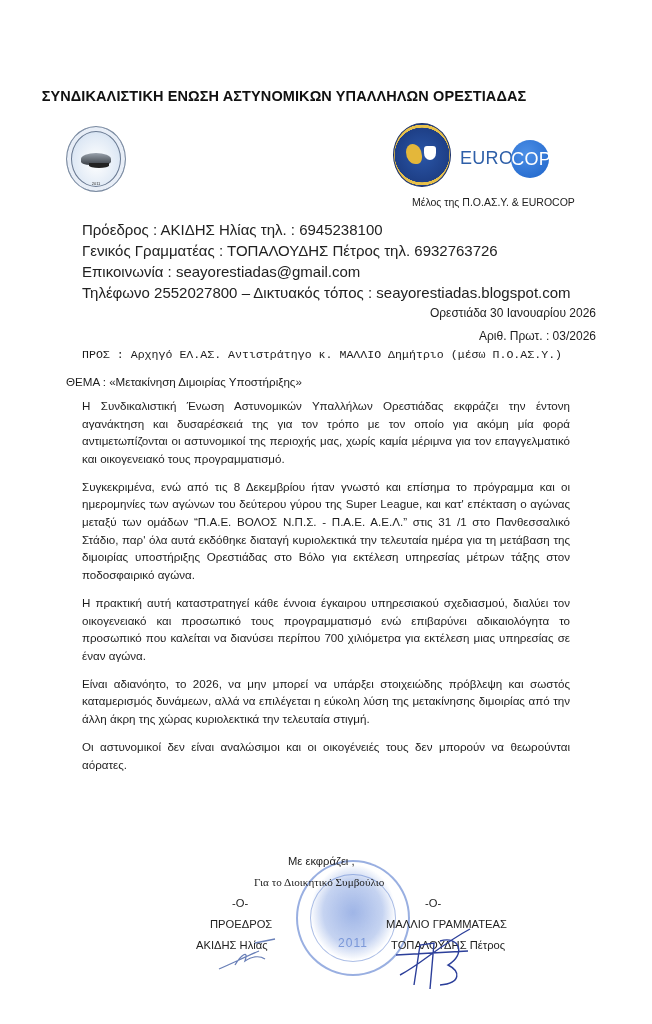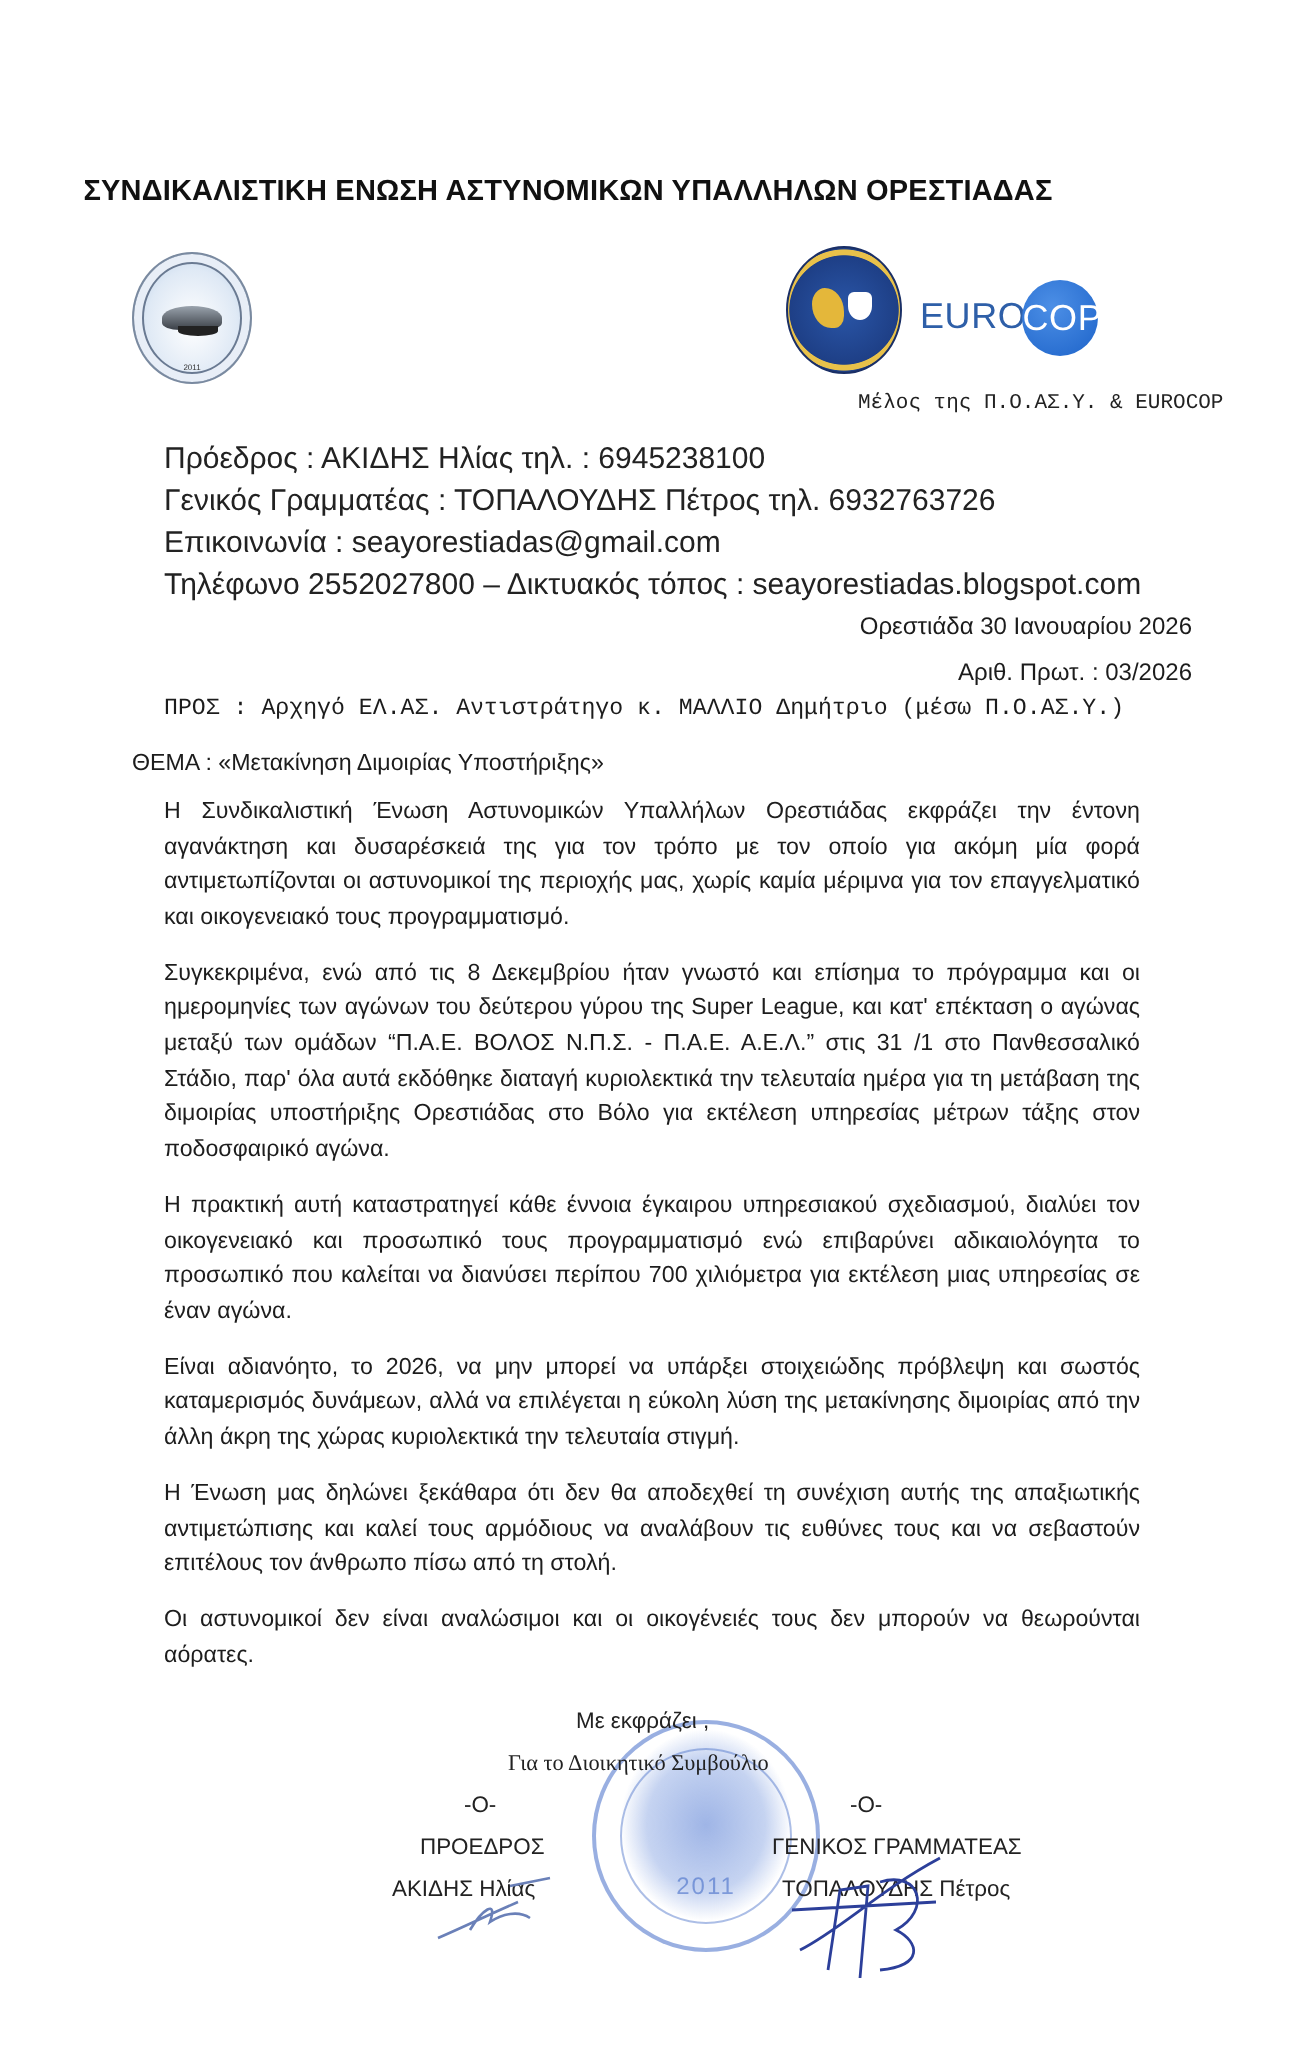--- a/index.html
+++ b/index.html
@@ -46,21 +46,21 @@
   }
   .eurocop {
     left: 460px; top: 140px; font-size: 18px; color: #2e5fa8; letter-spacing: 0.3px;
   }
   .eurocop .circ {
     display: inline-block; width: 38px; height: 38px; border-radius: 50%;
     background: radial-gradient(circle at 40% 35%, #4c8fe6, #1d63c9);
     color: #ffffff; text-align: center; line-height: 38px; font-size: 18px;
     vertical-align: middle; margin-left: -2px;
   }
-  .member { left: 429px; top: 196px; font-size: 10.5px; color: #222; font-family: Liberation Mono, monospace; }
+  .member { left: 412px; top: 196px; font-size: 10.5px; color: #222; }
   .contact { left: 82px; top: 219px; font-size: 15px; line-height: 21px; color: #222; }
   .date { right: 56px; top: 302px; font-size: 12px; text-align: right; line-height: 23px; }
   .pros { left: 82px; top: 348px; font-size: 11.6px; font-family: Liberation Mono, monospace; }
   .thema { left: 66px; top: 375px; font-size: 11.6px; }
   .body-text {
     left: 82px; width: 488px; top: 397px; font-size: 11.6px; line-height: 17.6px;
     text-align: justify; color: #1d1d1d;
   }
   .body-text p { margin: 0 0 10.5px 0; }
   .sign { left: 180px; top: 855px; width: 360px; font-size: 11.2px; color: #222; }
@@ -116,36 +116,35 @@
 </div>
 
 <div class="abs pros">ΠΡΟΣ :  Αρχηγό ΕΛ.ΑΣ. Αντιστράτηγο κ. ΜΑΛΛΙΟ Δημήτριο (μέσω Π.Ο.ΑΣ.Υ.)</div>
 <div class="abs thema">ΘΕΜΑ : «Μετακίνηση Διμοιρίας Υποστήριξης»</div>
 
 <div class="abs body-text">
   <p>Η Συνδικαλιστική Ένωση Αστυνομικών Υπαλλήλων Ορεστιάδας εκφράζει την έντονη αγανάκτηση και δυσαρέσκειά της για τον τρόπο με τον οποίο για ακόμη μία φορά αντιμετωπίζονται οι αστυνομικοί της περιοχής μας, χωρίς καμία μέριμνα για τον επαγγελματικό και οικογενειακό τους προγραμματισμό.</p>
   <p>Συγκεκριμένα, ενώ από τις 8 Δεκεμβρίου ήταν γνωστό και επίσημα το πρόγραμμα και οι ημερομηνίες των αγώνων του δεύτερου γύρου της Super League, και κατ' επέκταση ο αγώνας μεταξύ των ομάδων  “Π.Α.Ε. ΒΟΛΟΣ Ν.Π.Σ. - Π.Α.Ε. Α.Ε.Λ.” στις 31 /1  στο Πανθεσσαλικό Στάδιο, παρ' όλα αυτά εκδόθηκε διαταγή κυριολεκτικά την τελευταία ημέρα για τη μετάβαση της διμοιρίας υποστήριξης Ορεστιάδας στο Βόλο για εκτέλεση υπηρεσίας μέτρων τάξης στον ποδοσφαιρικό αγώνα.</p>
   <p>Η πρακτική αυτή καταστρατηγεί κάθε έννοια έγκαιρου υπηρεσιακού σχεδιασμού, διαλύει τον οικογενειακό και προσωπικό τους προγραμματισμό ενώ επιβαρύνει αδικαιολόγητα το προσωπικό που καλείται να διανύσει περίπου 700 χιλιόμετρα για εκτέλεση μιας υπηρεσίας σε έναν αγώνα.</p>
   <p>Είναι αδιανόητο, το 2026, να μην μπορεί να υπάρξει στοιχειώδης πρόβλεψη και σωστός καταμερισμός δυνάμεων, αλλά να επιλέγεται η εύκολη λύση της μετακίνησης διμοιρίας από την άλλη άκρη της χώρας κυριολεκτικά την τελευταία στιγμή.</p>
-  <p>Η Ένωση μας δηλώνει ξεκάθαρα ότι δεν θα αποδεχθεί τη συνέχιση αυτής της απαξιωτικής αντιμετώπισης και καλεί τους αρμόδιους να αναλάβουν τις ευθύνες τους και να σεβαστούν επιτέλους τον άνθρωπο πίσω από τη στολή.</p>
   <p>Οι αστυνομικοί δεν είναι αναλώσιμοι και οι οικογένειές τους δεν μπορούν να θεωρούνται αόρατες.</p>
 </div>
 
 <div class="abs stamp">
   <div class="inner"></div>
   <div class="yr">2011</div>
 </div>
 
 <div class="abs sign">
   <div class="line" style="left:108px; top:0px;">Με εκφράζει ,</div>
   <div class="line" style="left:74px; top:21px;font-family:Liberation Serif, serif;">Για το Διοικητικό Συμβούλιο</div>
   <div class="line" style="left:52px; top:42px;">-Ο-</div>
   <div class="line" style="left:245px; top:42px;">-Ο-</div>
   <div class="line" style="left:30px; top:63px;">ΠΡΟΕΔΡΟΣ</div>
-  <div class="line" style="left:206px; top:63px;">ΓΕΝΙΚΟΣ ΓΡΑΜΜΑΤΕΑΣ</div>
+  <div class="line" style="left:206px; top:63px;">ΜΑΛΛΙΟ ΓΡΑΜΜΑΤΕΑΣ</div>
   <div class="line" style="left:16px; top:84px;">ΑΚΙΔΗΣ Ηλίας</div>
   <div class="line" style="left:211px; top:84px;">ΤΟΠΑΛΟΥΔΗΣ Πέτρος</div>
 </div>
 
 <svg class="abs sig-left" width="70" height="40">
   <path d="M4 34 C 18 28, 30 22, 44 16 M 20 30 C 26 20, 34 14, 30 26 C 36 22, 44 20, 50 24 M 40 8 L 60 4" stroke="#6a80b8" stroke-width="1.3" fill="none"></path>
 </svg>
 <svg class="abs sig-right" width="90" height="80">
   <path d="M10 60 C 30 50, 50 30, 80 14 M 24 70 L 30 30 L 44 28 L 40 74 M 50 26 C 70 20, 76 40, 58 50 C 70 56, 72 68, 50 70 M 6 40 L 78 36" stroke="#2c3f9a" stroke-width="1.4" fill="none"></path>
 </svg>

